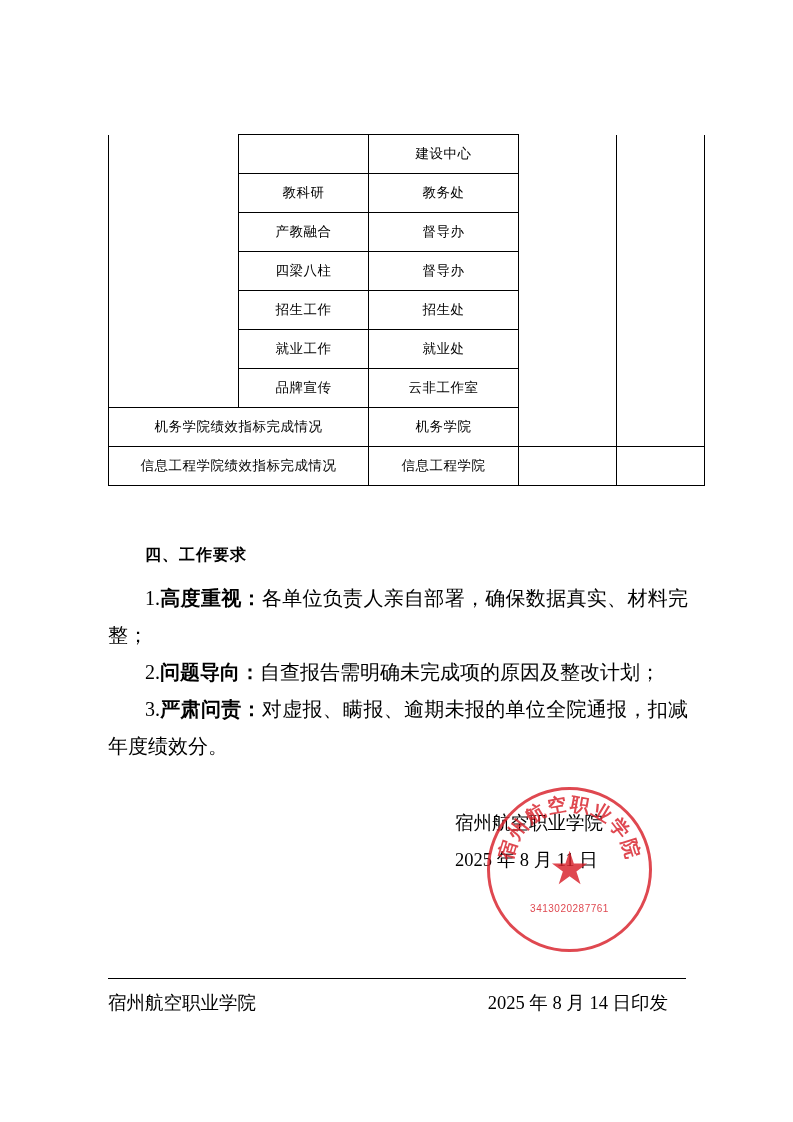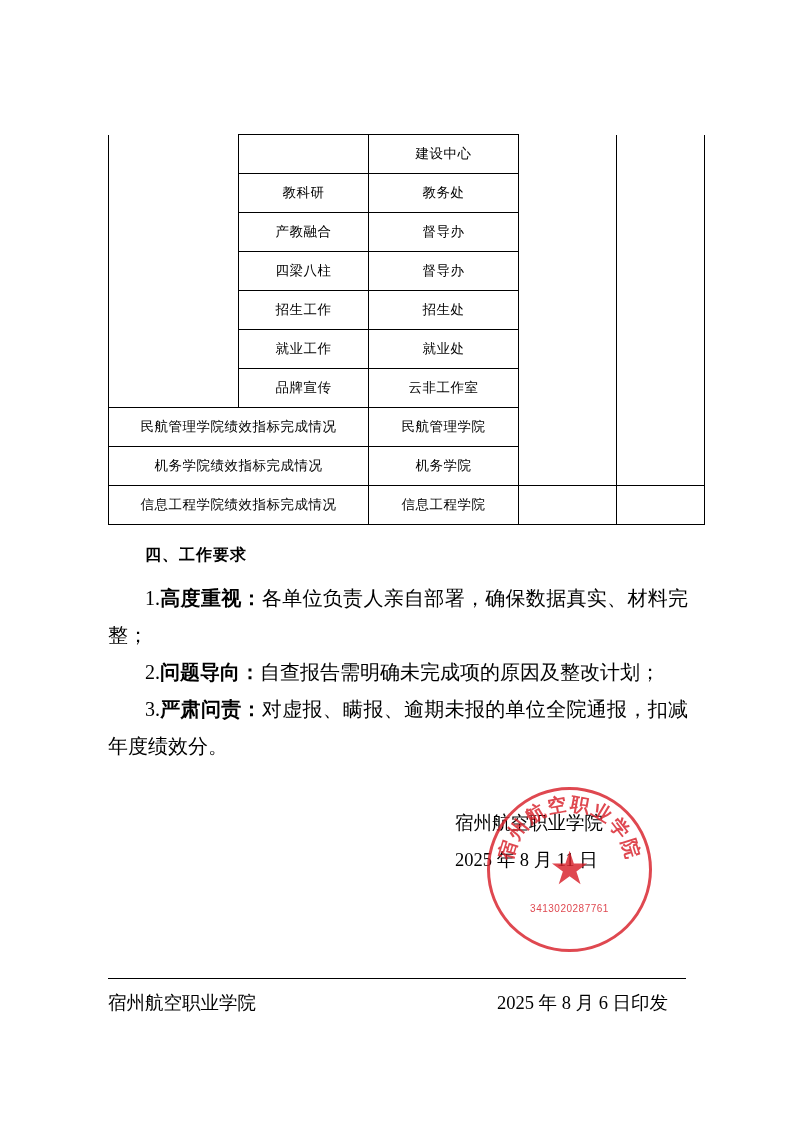--- a/index.html
+++ b/index.html
@@ -224,26 +224,20 @@
         <td class="blank"></td>
       </tr>
       <tr>
         <td class="merge-left"></td>
         <td>品牌宣传</td>
         <td>云非工作室</td>
         <td class="blank"></td>
         <td class="blank"></td>
       </tr>
 
-      <tr>
-        <td class="wide-label" colspan="2">民航管理学院绩效指标完成情况</td>
-        <td>民航管理学院</td>
-        <td class="blank"></td>
-        <td class="blank"></td>
-      </tr>
       <tr>
         <td class="wide-label" colspan="2">机务学院绩效指标完成情况</td>
         <td>机务学院</td>
         <td class="blank"></td>
         <td class="blank"></td>
       </tr>
       <tr>
         <td class="wide-label" colspan="2">信息工程学院绩效指标完成情况</td>
         <td>信息工程学院</td>
         <td></td>
@@ -282,16 +276,16 @@
         </text>
       </svg>
       <div class="seal-star">★</div>
       <div class="seal-code">3413020287761</div>
     </div>
   </div>
 
   <div class="footer-rule"></div>
   <div class="footer">
     <span class="footer-left">宿州航空职业学院</span>
-    <span class="footer-right">2025 年 8 月 6 日印发</span>
+    <span class="footer-right">2025 年 8 月 14 日印发</span>
   </div>
 
 </div>
 
 </body></html>

